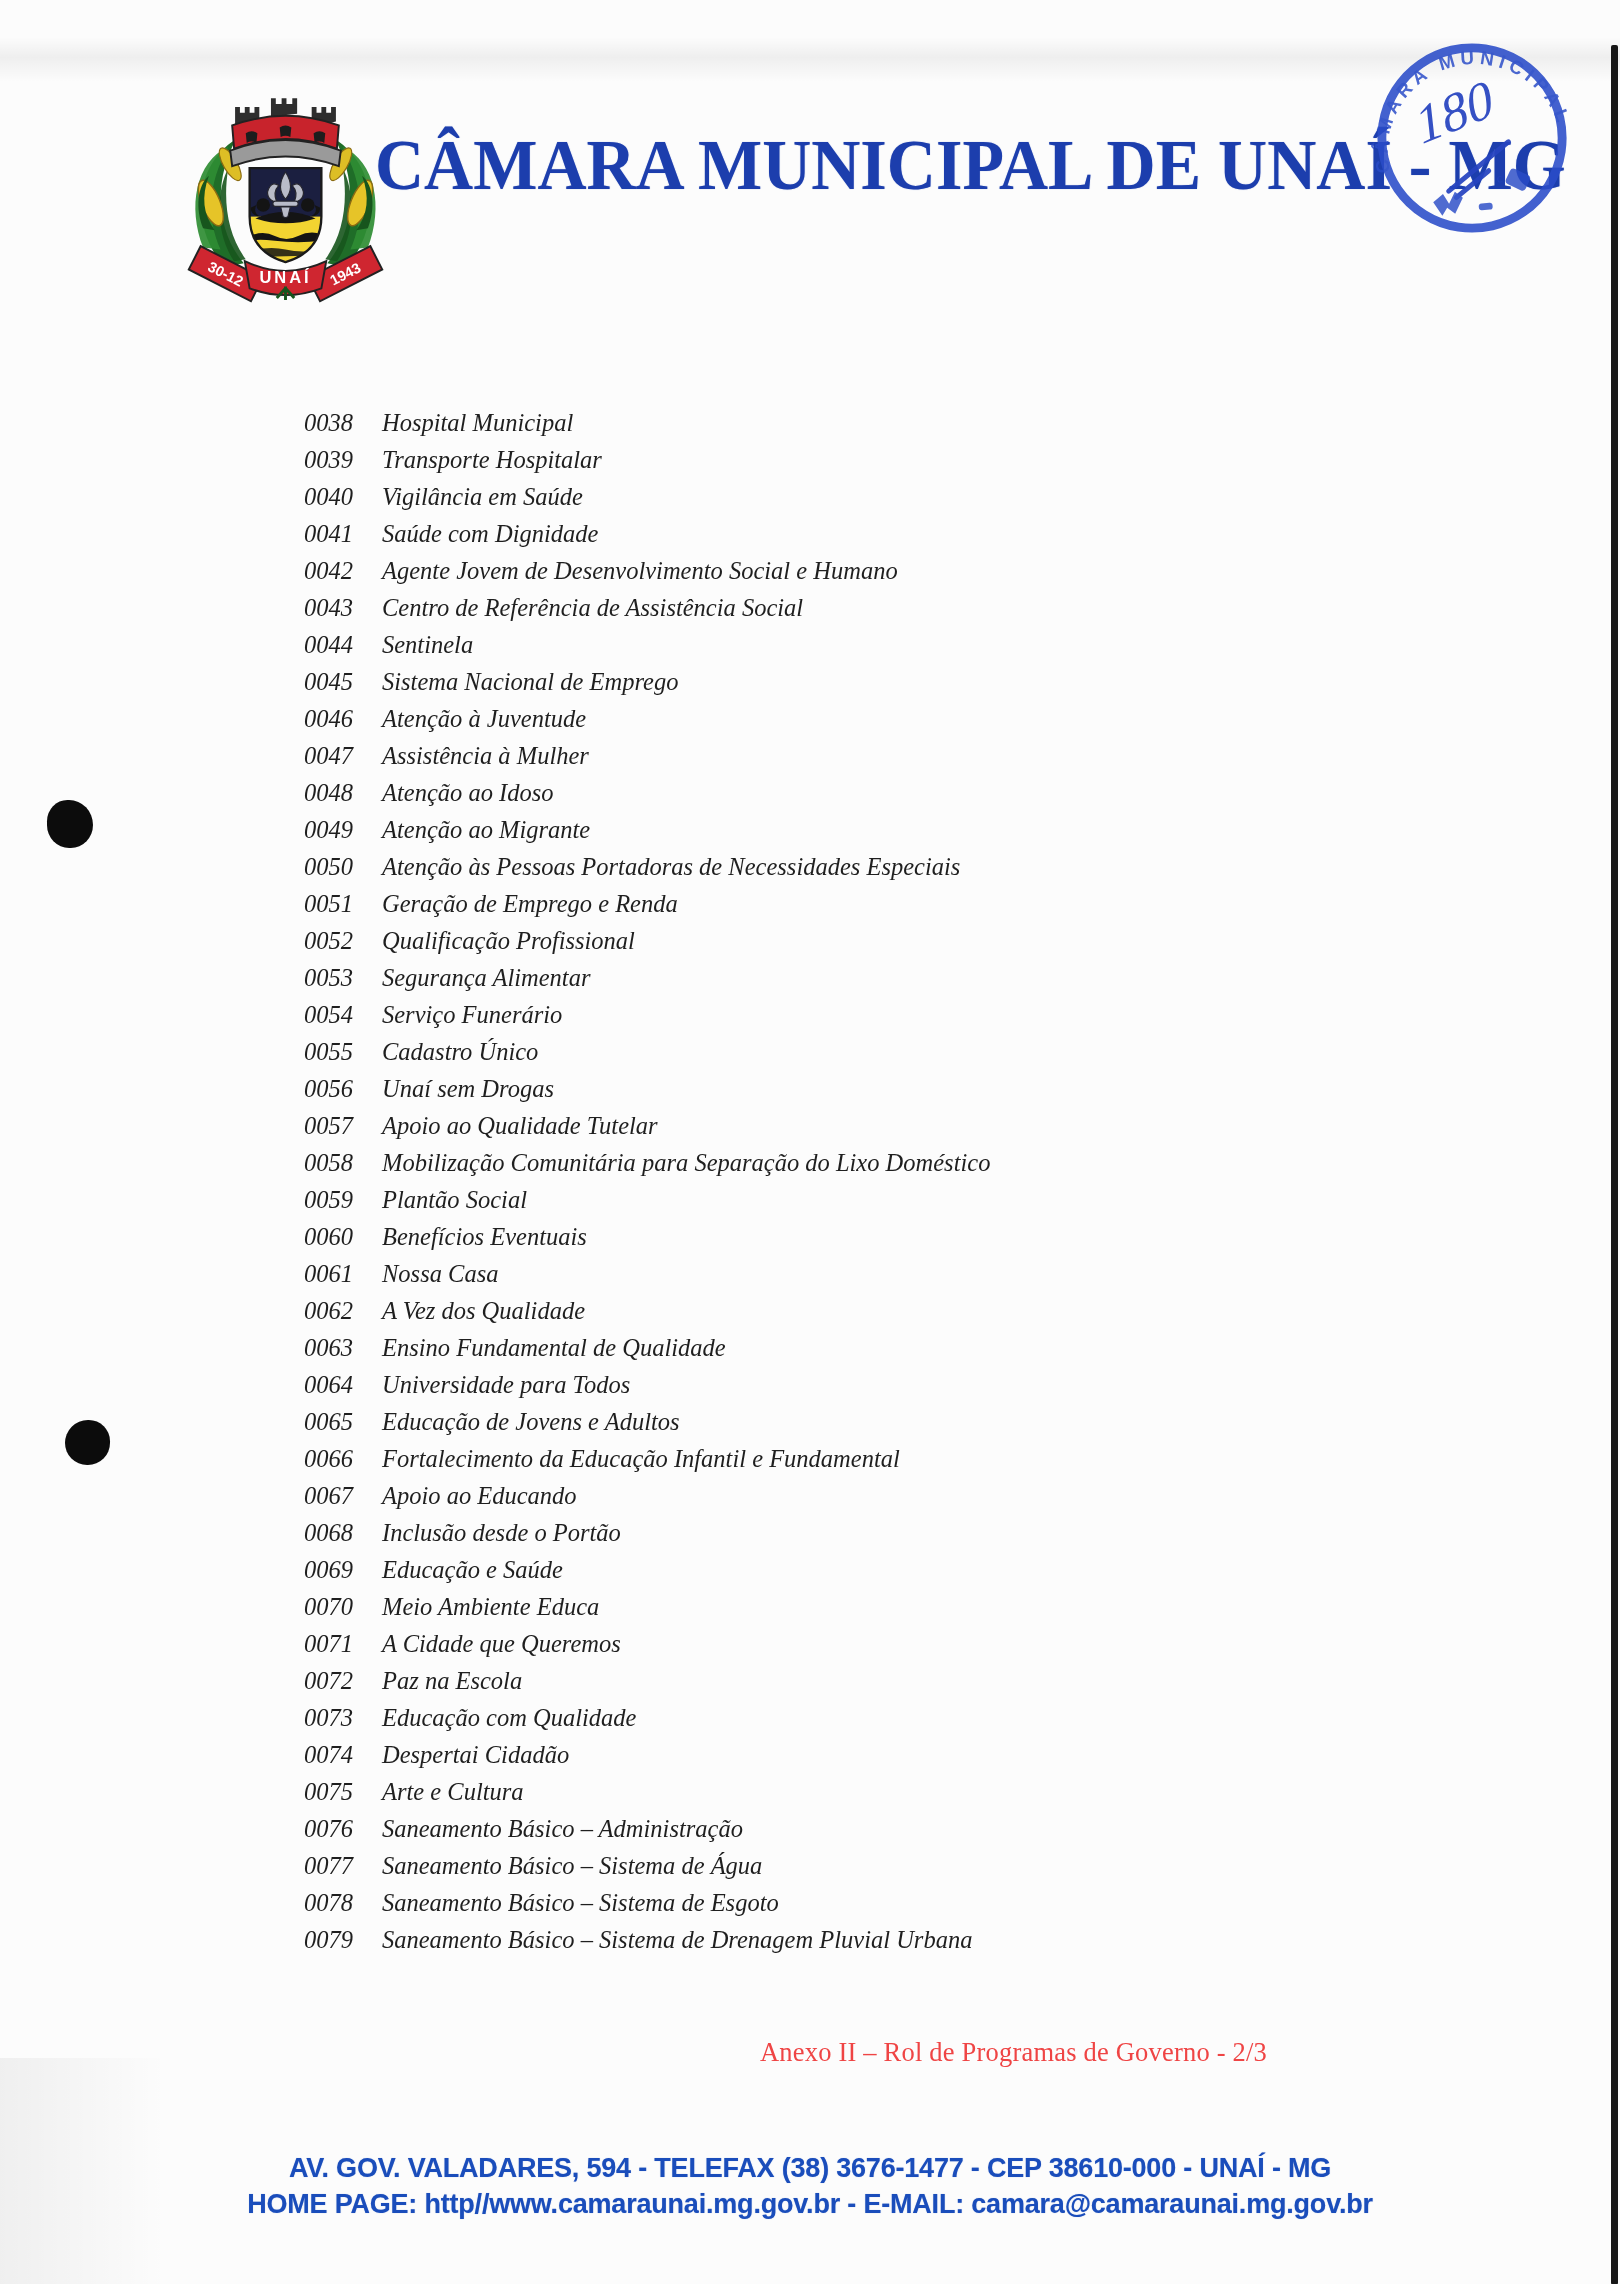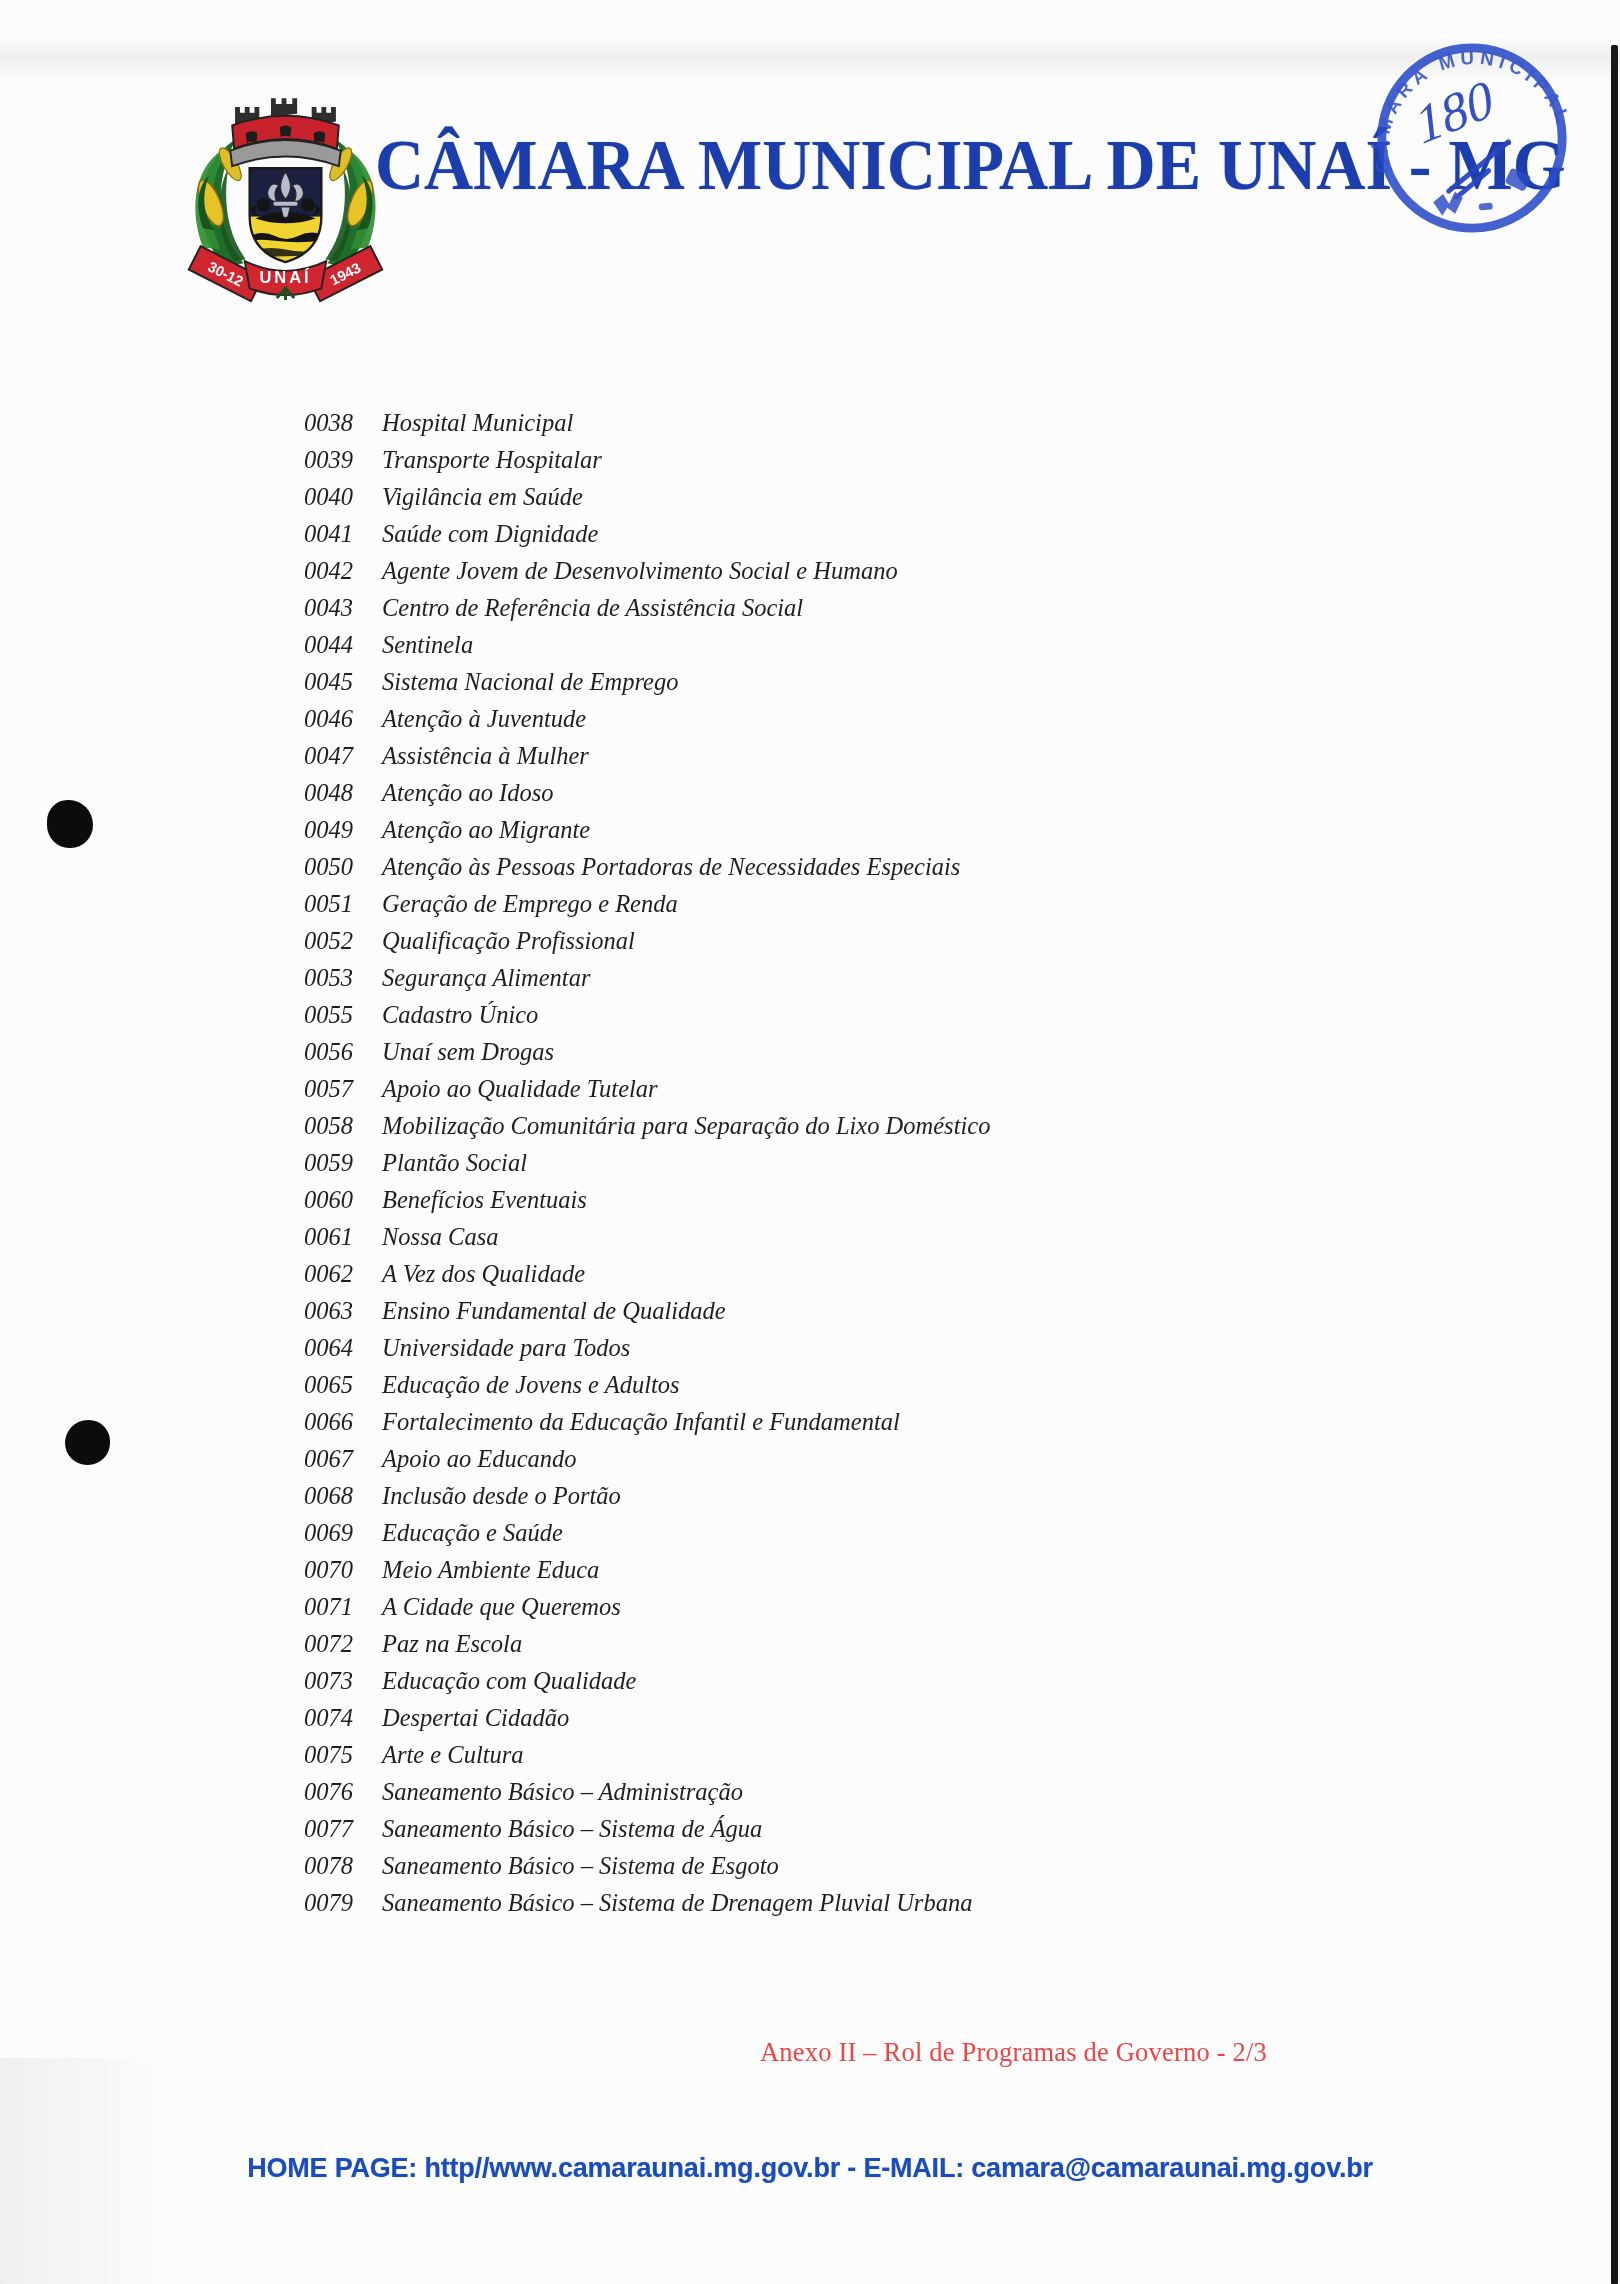--- a/index.html
+++ b/index.html
@@ -173,20 +173,21 @@
       <div class="row"><span class="code">0044</span><span class="name">Sentinela</span></div>
       <div class="row"><span class="code">0045</span><span class="name">Sistema Nacional de Emprego</span></div>
       <div class="row"><span class="code">0046</span><span class="name">Atenção à Juventude</span></div>
       <div class="row"><span class="code">0047</span><span class="name">Assistência à Mulher</span></div>
       <div class="row"><span class="code">0048</span><span class="name">Atenção ao Idoso</span></div>
       <div class="row"><span class="code">0049</span><span class="name">Atenção ao Migrante</span></div>
       <div class="row"><span class="code">0050</span><span class="name">Atenção às Pessoas Portadoras de Necessidades Especiais</span></div>
       <div class="row"><span class="code">0051</span><span class="name">Geração de Emprego e Renda</span></div>
       <div class="row"><span class="code">0052</span><span class="name">Qualificação Profissional</span></div>
       <div class="row"><span class="code">0053</span><span class="name">Segurança Alimentar</span></div>
+      <div class="row"><span class="code">0054</span><span class="name">Serviço Funerário</span></div>
       <div class="row"><span class="code">0055</span><span class="name">Cadastro Único</span></div>
       <div class="row"><span class="code">0056</span><span class="name">Unaí sem Drogas</span></div>
       <div class="row"><span class="code">0057</span><span class="name">Apoio ao Qualidade Tutelar</span></div>
       <div class="row"><span class="code">0058</span><span class="name">Mobilização Comunitária para Separação do Lixo Doméstico</span></div>
       <div class="row"><span class="code">0059</span><span class="name">Plantão Social</span></div>
       <div class="row"><span class="code">0060</span><span class="name">Benefícios Eventuais</span></div>
       <div class="row"><span class="code">0061</span><span class="name">Nossa Casa</span></div>
       <div class="row"><span class="code">0062</span><span class="name">A Vez dos Qualidade</span></div>
       <div class="row"><span class="code">0063</span><span class="name">Ensino Fundamental de Qualidade</span></div>
       <div class="row"><span class="code">0064</span><span class="name">Universidade para Todos</span></div>
@@ -203,20 +204,21 @@
       <div class="row"><span class="code">0075</span><span class="name">Arte e Cultura</span></div>
       <div class="row"><span class="code">0076</span><span class="name">Saneamento Básico – Administração</span></div>
       <div class="row"><span class="code">0077</span><span class="name">Saneamento Básico – Sistema de Água</span></div>
       <div class="row"><span class="code">0078</span><span class="name">Saneamento Básico – Sistema de Esgoto</span></div>
       <div class="row"><span class="code">0079</span><span class="name">Saneamento Básico – Sistema de Drenagem Pluvial Urbana</span></div>
     </div>
 
   <div class="annex-note">Anexo II – Rol de Programas de Governo - 2/3</div>
 
   <div class="footer">
+    <div>AV. GOV. VALADARES, 594 - TELEFAX (38) 3676-1477 - CEP 38610-000 - UNAÍ - MG</div>
     <div>HOME PAGE: http//www.camaraunai.mg.gov.br - E-MAIL: camara@camaraunai.mg.gov.br</div>
   </div>
 
   <div class="hole h1"></div>
   <div class="hole h2"></div>
   <div class="scan-edge"></div>
 
 </div>
 
 

